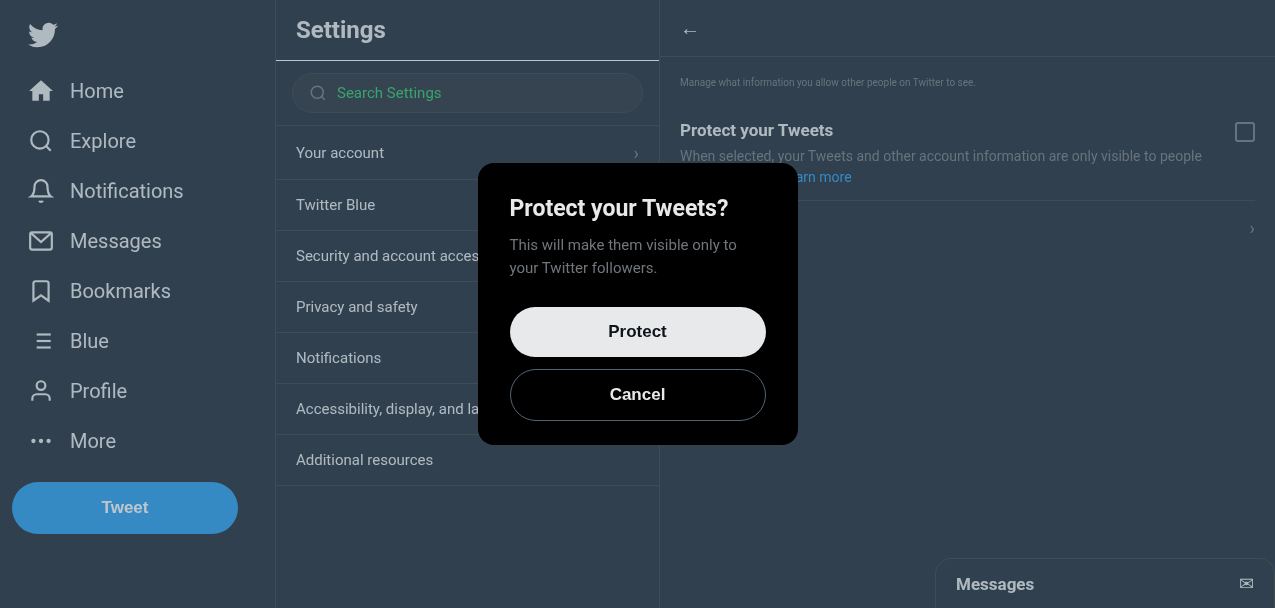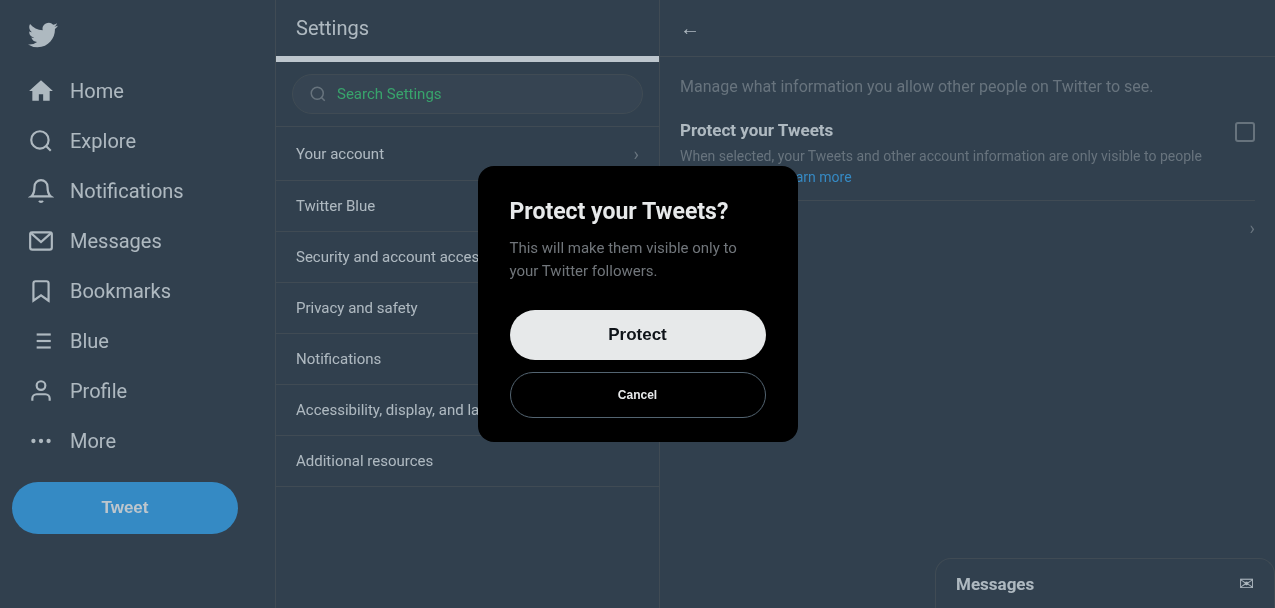--- a/index.html
+++ b/index.html
@@ -113,23 +113,23 @@
       width: 385px;
       border-right: 1px solid #2f3336;
       border-left: 1px solid #2f3336;
       height: 608px;
       overflow-y: auto;
       flex-shrink: 0;
     }
 
     .settings-header {
       padding: 16px 20px;
-      font-size: 20px;
-      font-weight: 400;
-      border-bottom: 6px solid #ffffff;
+      font-size: 24px;
+      font-weight: 700;
+      border-bottom: 1px solid #ffffff;
     }
 
     .search-settings-wrap {
       padding: 12px 16px;
       border-bottom: 1px solid #2f3336;
     }
 
     .search-settings-input {
       display: flex;
       align-items: center;
@@ -182,23 +182,23 @@
     .right-title {
       font-size: 20px;
       font-weight: 700;
     }
 
     .right-content {
       padding: 20px;
     }
 
     .manage-text {
-      font-size: 16px;
+      font-size: 10px;
       color: #71767b;
-      margin-bottom: 24px;
+      margin-bottom: 32px;
     }
 
     .protect-section {
       display: flex;
       align-items: flex-start;
       justify-content: space-between;
       margin-bottom: 12px;
     }
 
     .protect-text { flex: 1; }
@@ -298,21 +298,21 @@
     }
 
     .modal-cancel-btn {
       display: block;
       width: 100%;
       background: transparent;
       color: #e7e9ea;
       border: 1px solid #536471;
       border-radius: 9999px;
       padding: 15px;
-      font-size: 12px;
+      font-size: 17px;
       font-weight: 700;
       cursor: pointer;
       text-align: center;
     }
 
     
     svg { display: block; }
   </style>
 </head>
 <body>

